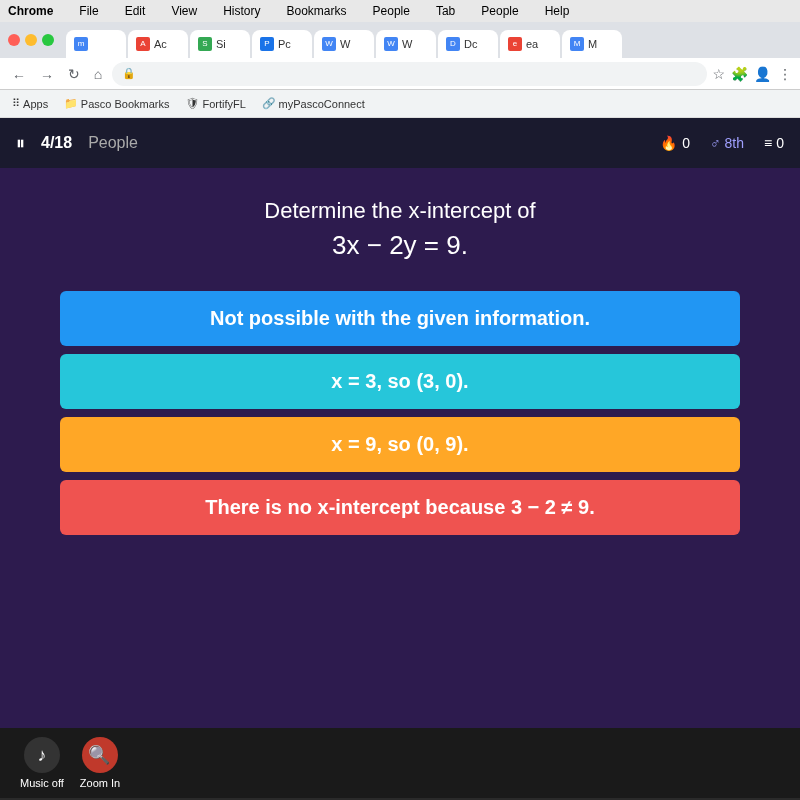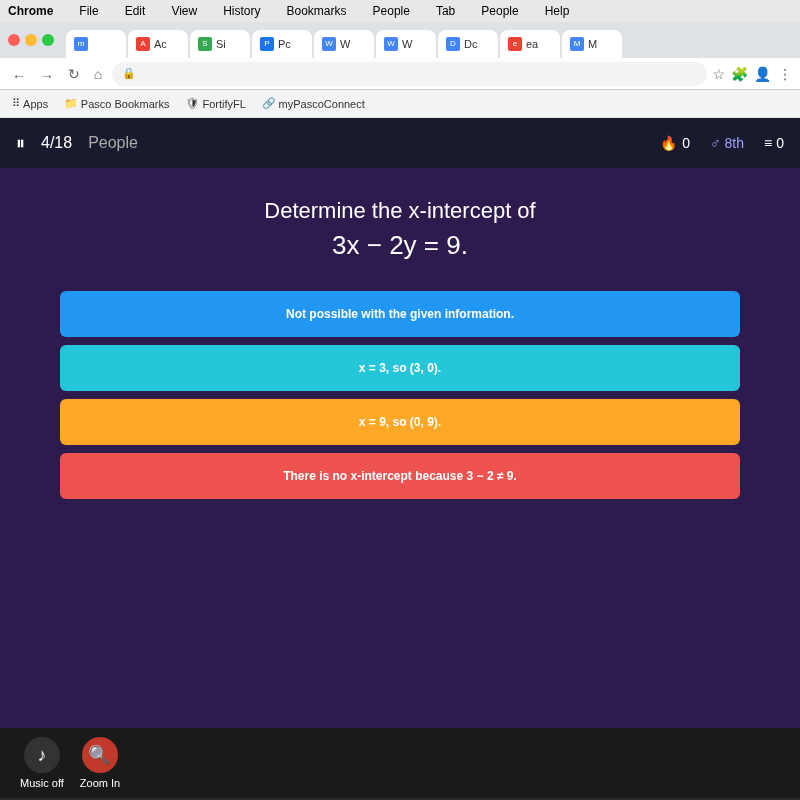--- a/index.html
+++ b/index.html
@@ -159,21 +159,21 @@
     .pause-btn {
       background: none;
       border: none;
       color: white;
       font-size: 18px;
       cursor: pointer;
     }
     .question-counter {
       font-size: 16px;
       color: white;
-      font-weight: 400;
+      font-weight: 700;
     }
     .streak-label {
       font-size: 16px;
       color: #aaa;
     }
     .header-right {
       margin-left: auto;
       display: flex;
       align-items: center;
       gap: 20px;
@@ -231,21 +231,21 @@
       display: flex;
       flex-direction: column;
       gap: 8px;
     }
 
     .answer-btn {
       width: 100%;
       padding: 16px 20px;
       border: none;
       border-radius: 6px;
-      font-size: 12px;
+      font-size: 20px;
       font-weight: 600;
       color: white;
       cursor: pointer;
       text-align: center;
     }
     .answer-btn.blue { background: #2196f3; }
     .answer-btn.teal { background: #26c6da; }
     .answer-btn.yellow { background: #ffa726; }
     .answer-btn.orange { background: #ef5350; }
     .answer-btn.purple { background: #7b1fa2; }

